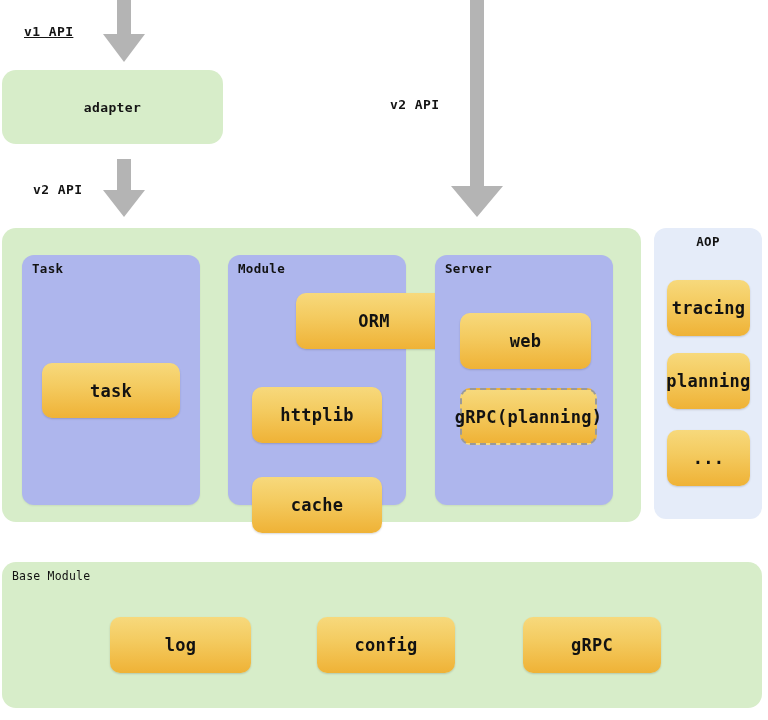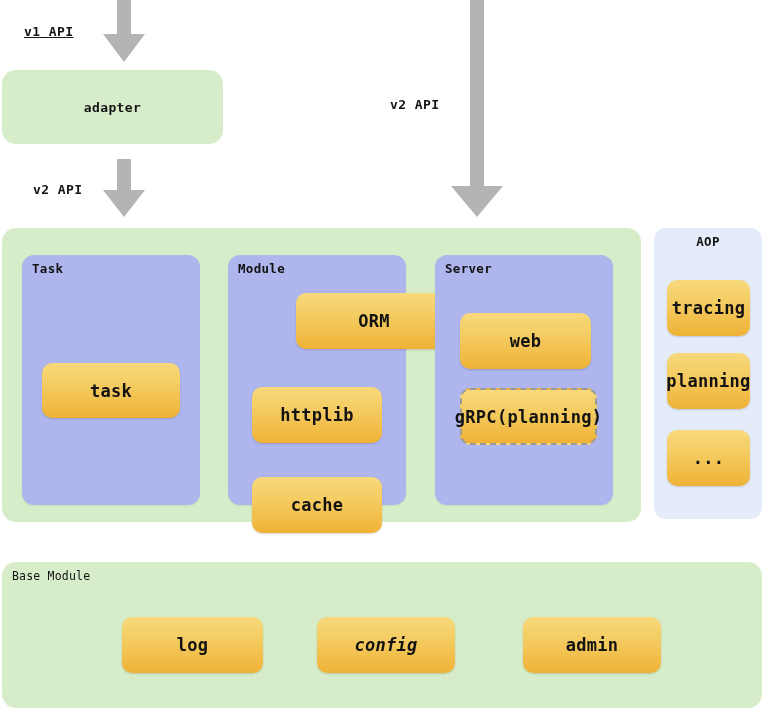--- a/index.html
+++ b/index.html
@@ -204,24 +204,24 @@
     <div class="orange-box abs" style="left:13px; top:125px; width:83px; height:56px;">
       <span class="box-label">planning</span>
     </div>
     <div class="orange-box abs" style="left:13px; top:202px; width:83px; height:56px;">
       <span class="box-label">...</span>
     </div>
   </div>
 
   <div class="green-panel abs" style="left:2px; top:562px; width:760px; height:146px;">
     <span class="base-title">Base Module</span>
-    <div class="orange-box abs" style="left:120px; top:55px; width:141px; height:56px;">
+    <div class="orange-box abs" style="left:108px; top:55px; width:141px; height:56px;">
       <span class="box-label">log</span>
     </div>
-    <div class="orange-box abs" style="left:315px; top:55px; width:138px; height:56px;font-style:italic;">
+    <div class="orange-box abs" style="left:315px; top:55px; width:138px; height:56px;">
       <span class="box-label">config</span>
     </div>
     <div class="orange-box abs" style="left:521px; top:55px; width:138px; height:56px;">
-      <span class="box-label">admin</span>
+      <span class="box-label">gRPC</span>
     </div>
   </div>
 
 </div>
 
 </body></html>

